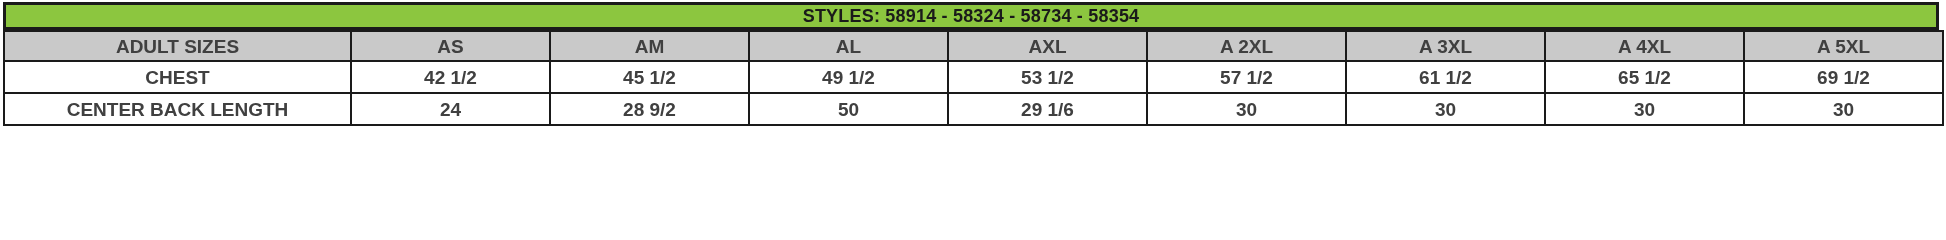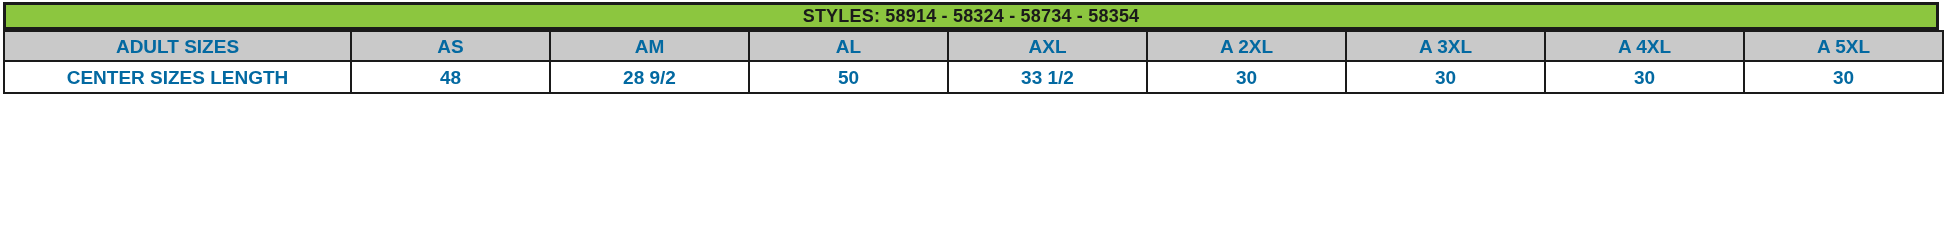--- a/index.html
+++ b/index.html
@@ -55,21 +55,21 @@
     table-layout: fixed;
     background: #ffffff;
   }
   table.size-table td,
   table.size-table th {
     border: 2px solid #1a1a1a;
     text-align: center;
     vertical-align: middle;
     font-size: 19px;
     font-weight: bold;
-    color: #0369a1;
+    color: #404040;
     padding: 0;
     line-height: 1;
     white-space: nowrap;
     overflow: hidden;
   }
 
   
   tr.head-row td,
   tr.head-row th {
     background: #c9c9c9;
@@ -119,25 +119,36 @@
         <th>AL</th>
         <th>AXL</th>
         <th>A 2XL</th>
         <th>A 3XL</th>
         <th>A 4XL</th>
         <th>A 5XL</th>
       </tr>
     </thead>
     <tbody>
       <tr class="body-row">
-        <td class="row-label-cell">CENTER SIZES LENGTH</td>
-        <td>48</td>
+        <td class="row-label-cell">CHEST</td>
+        <td>42 1/2</td>
+        <td>45 1/2</td>
+        <td>49 1/2</td>
+        <td>53 1/2</td>
+        <td>57 1/2</td>
+        <td>61 1/2</td>
+        <td>65 1/2</td>
+        <td>69 1/2</td>
+      </tr>
+      <tr class="body-row">
+        <td class="row-label-cell">CENTER BACK LENGTH</td>
+        <td>24</td>
         <td>28 9/2</td>
         <td>50</td>
-        <td>33 1/2</td>
+        <td>29 1/6</td>
         <td>30</td>
         <td>30</td>
         <td>30</td>
         <td>30</td>
       </tr>
     </tbody>
   </table>
 
 </div>
 

